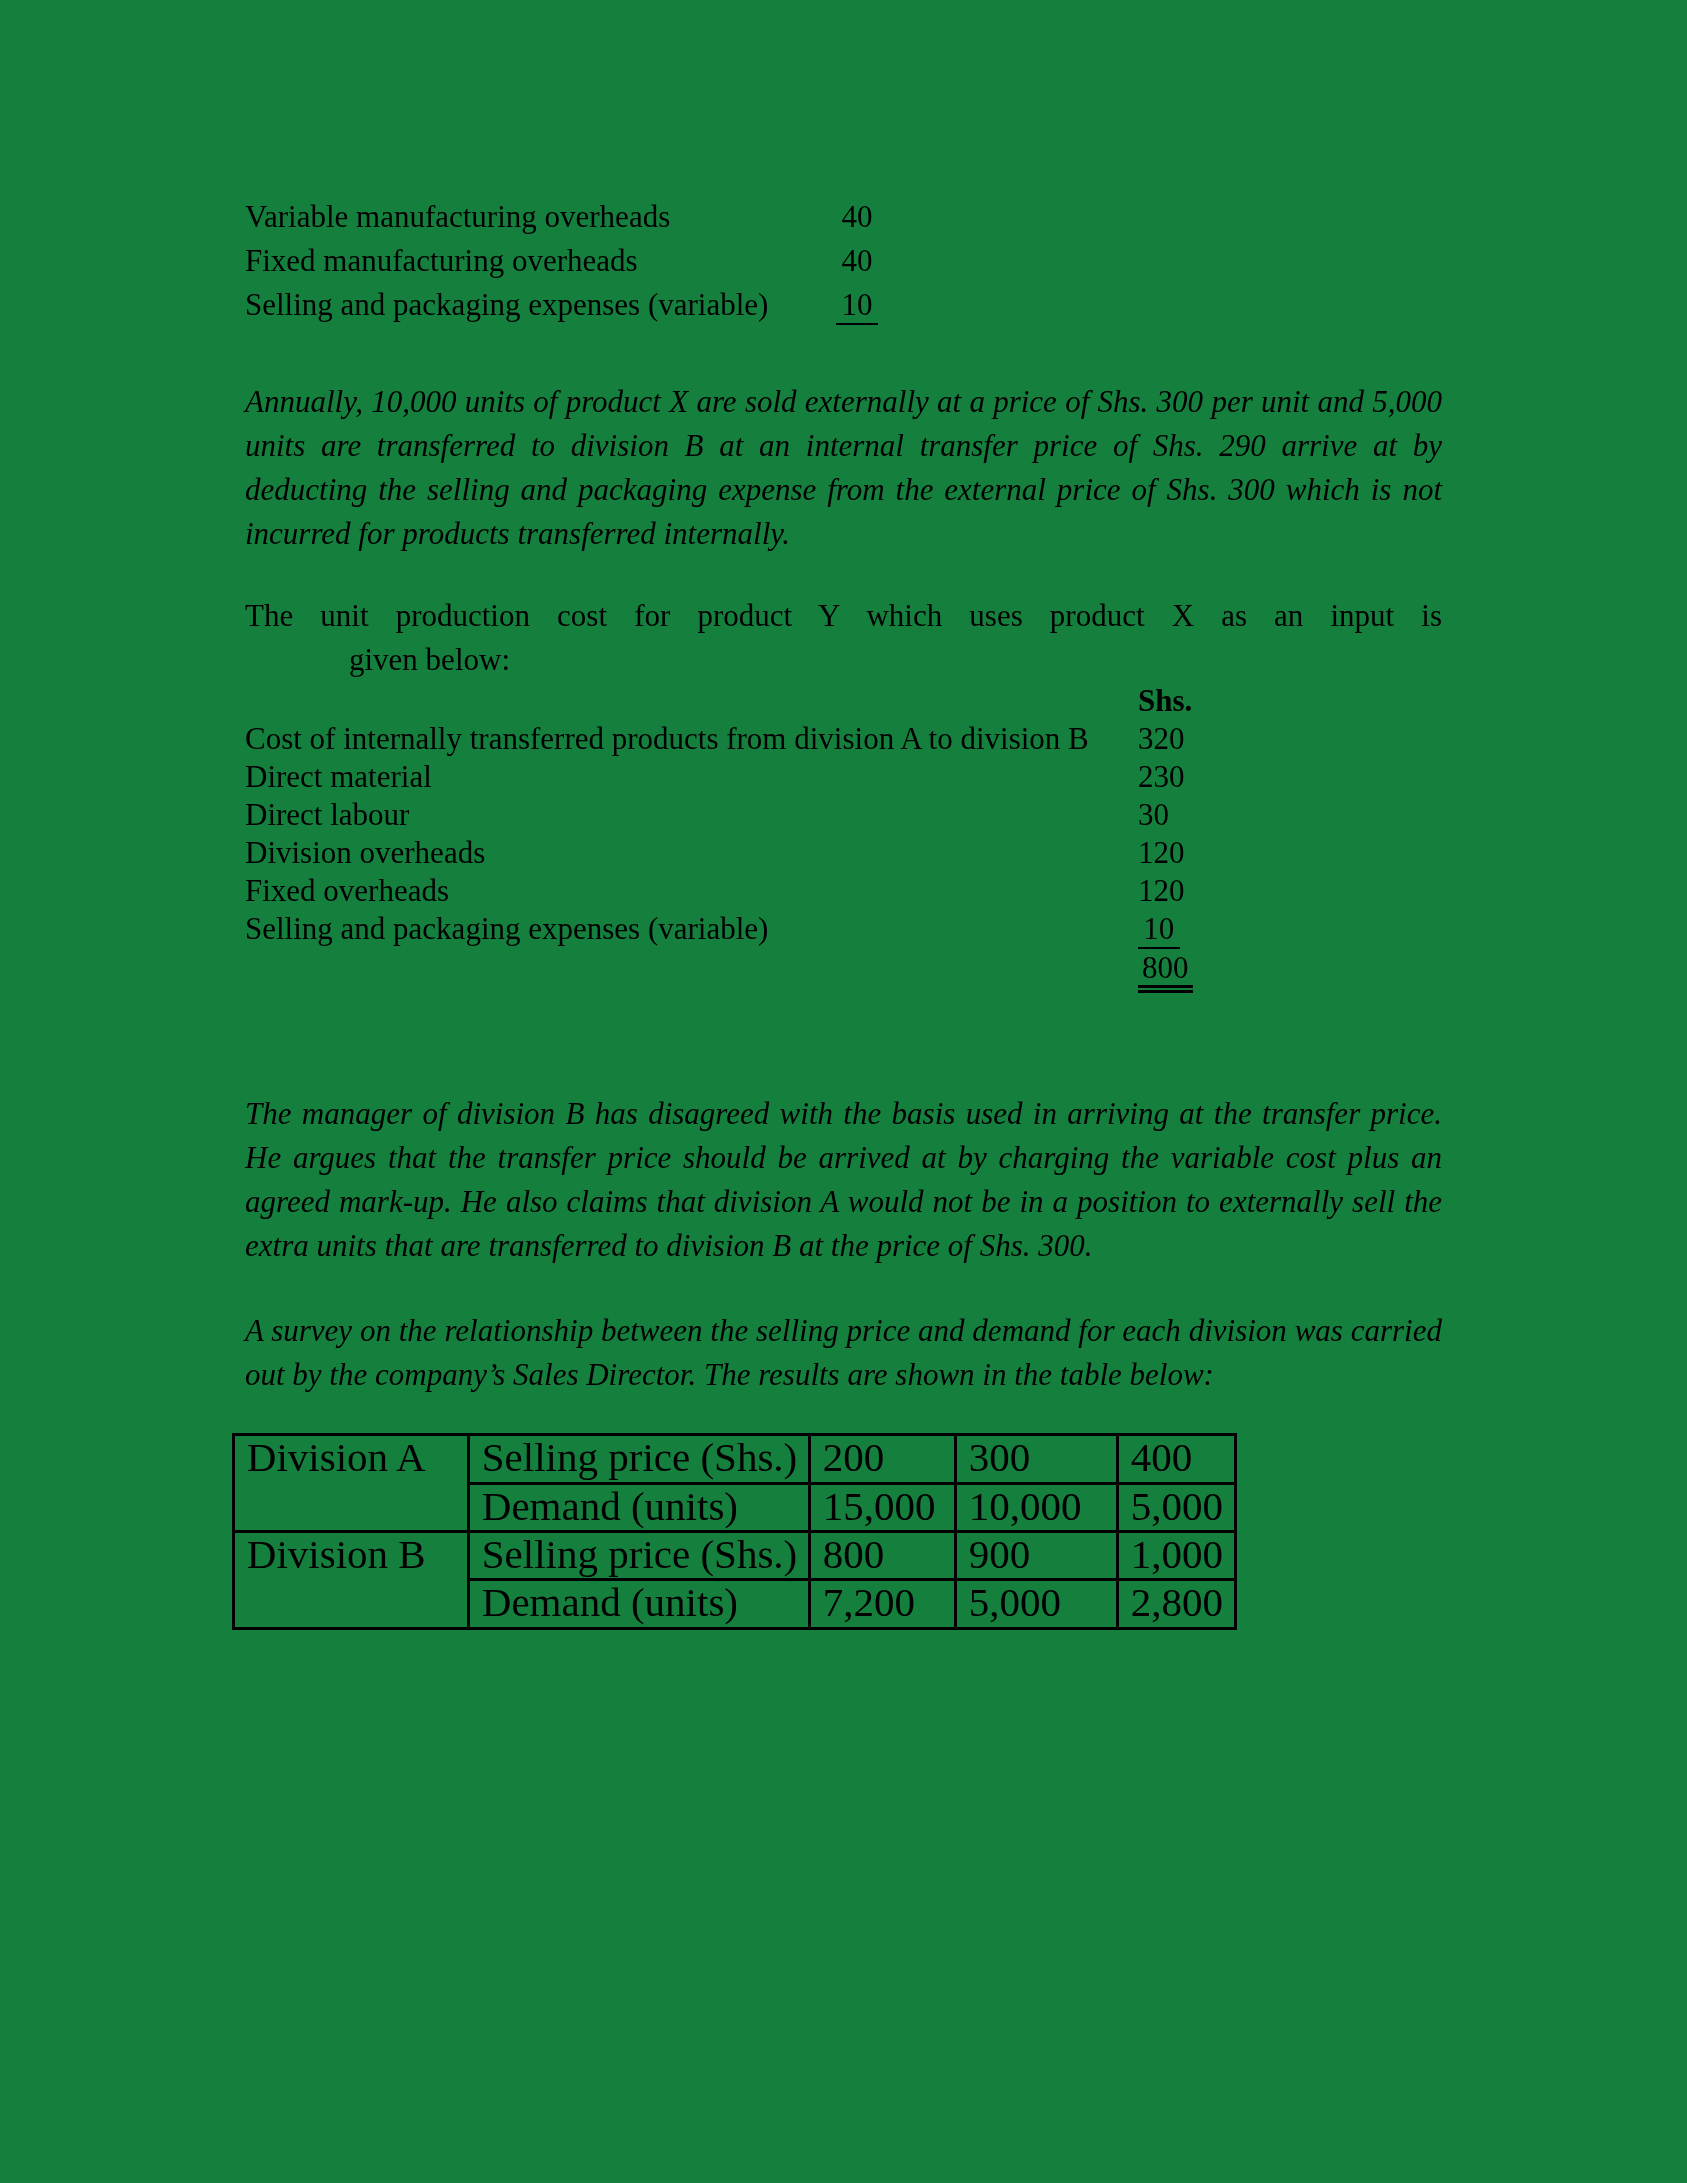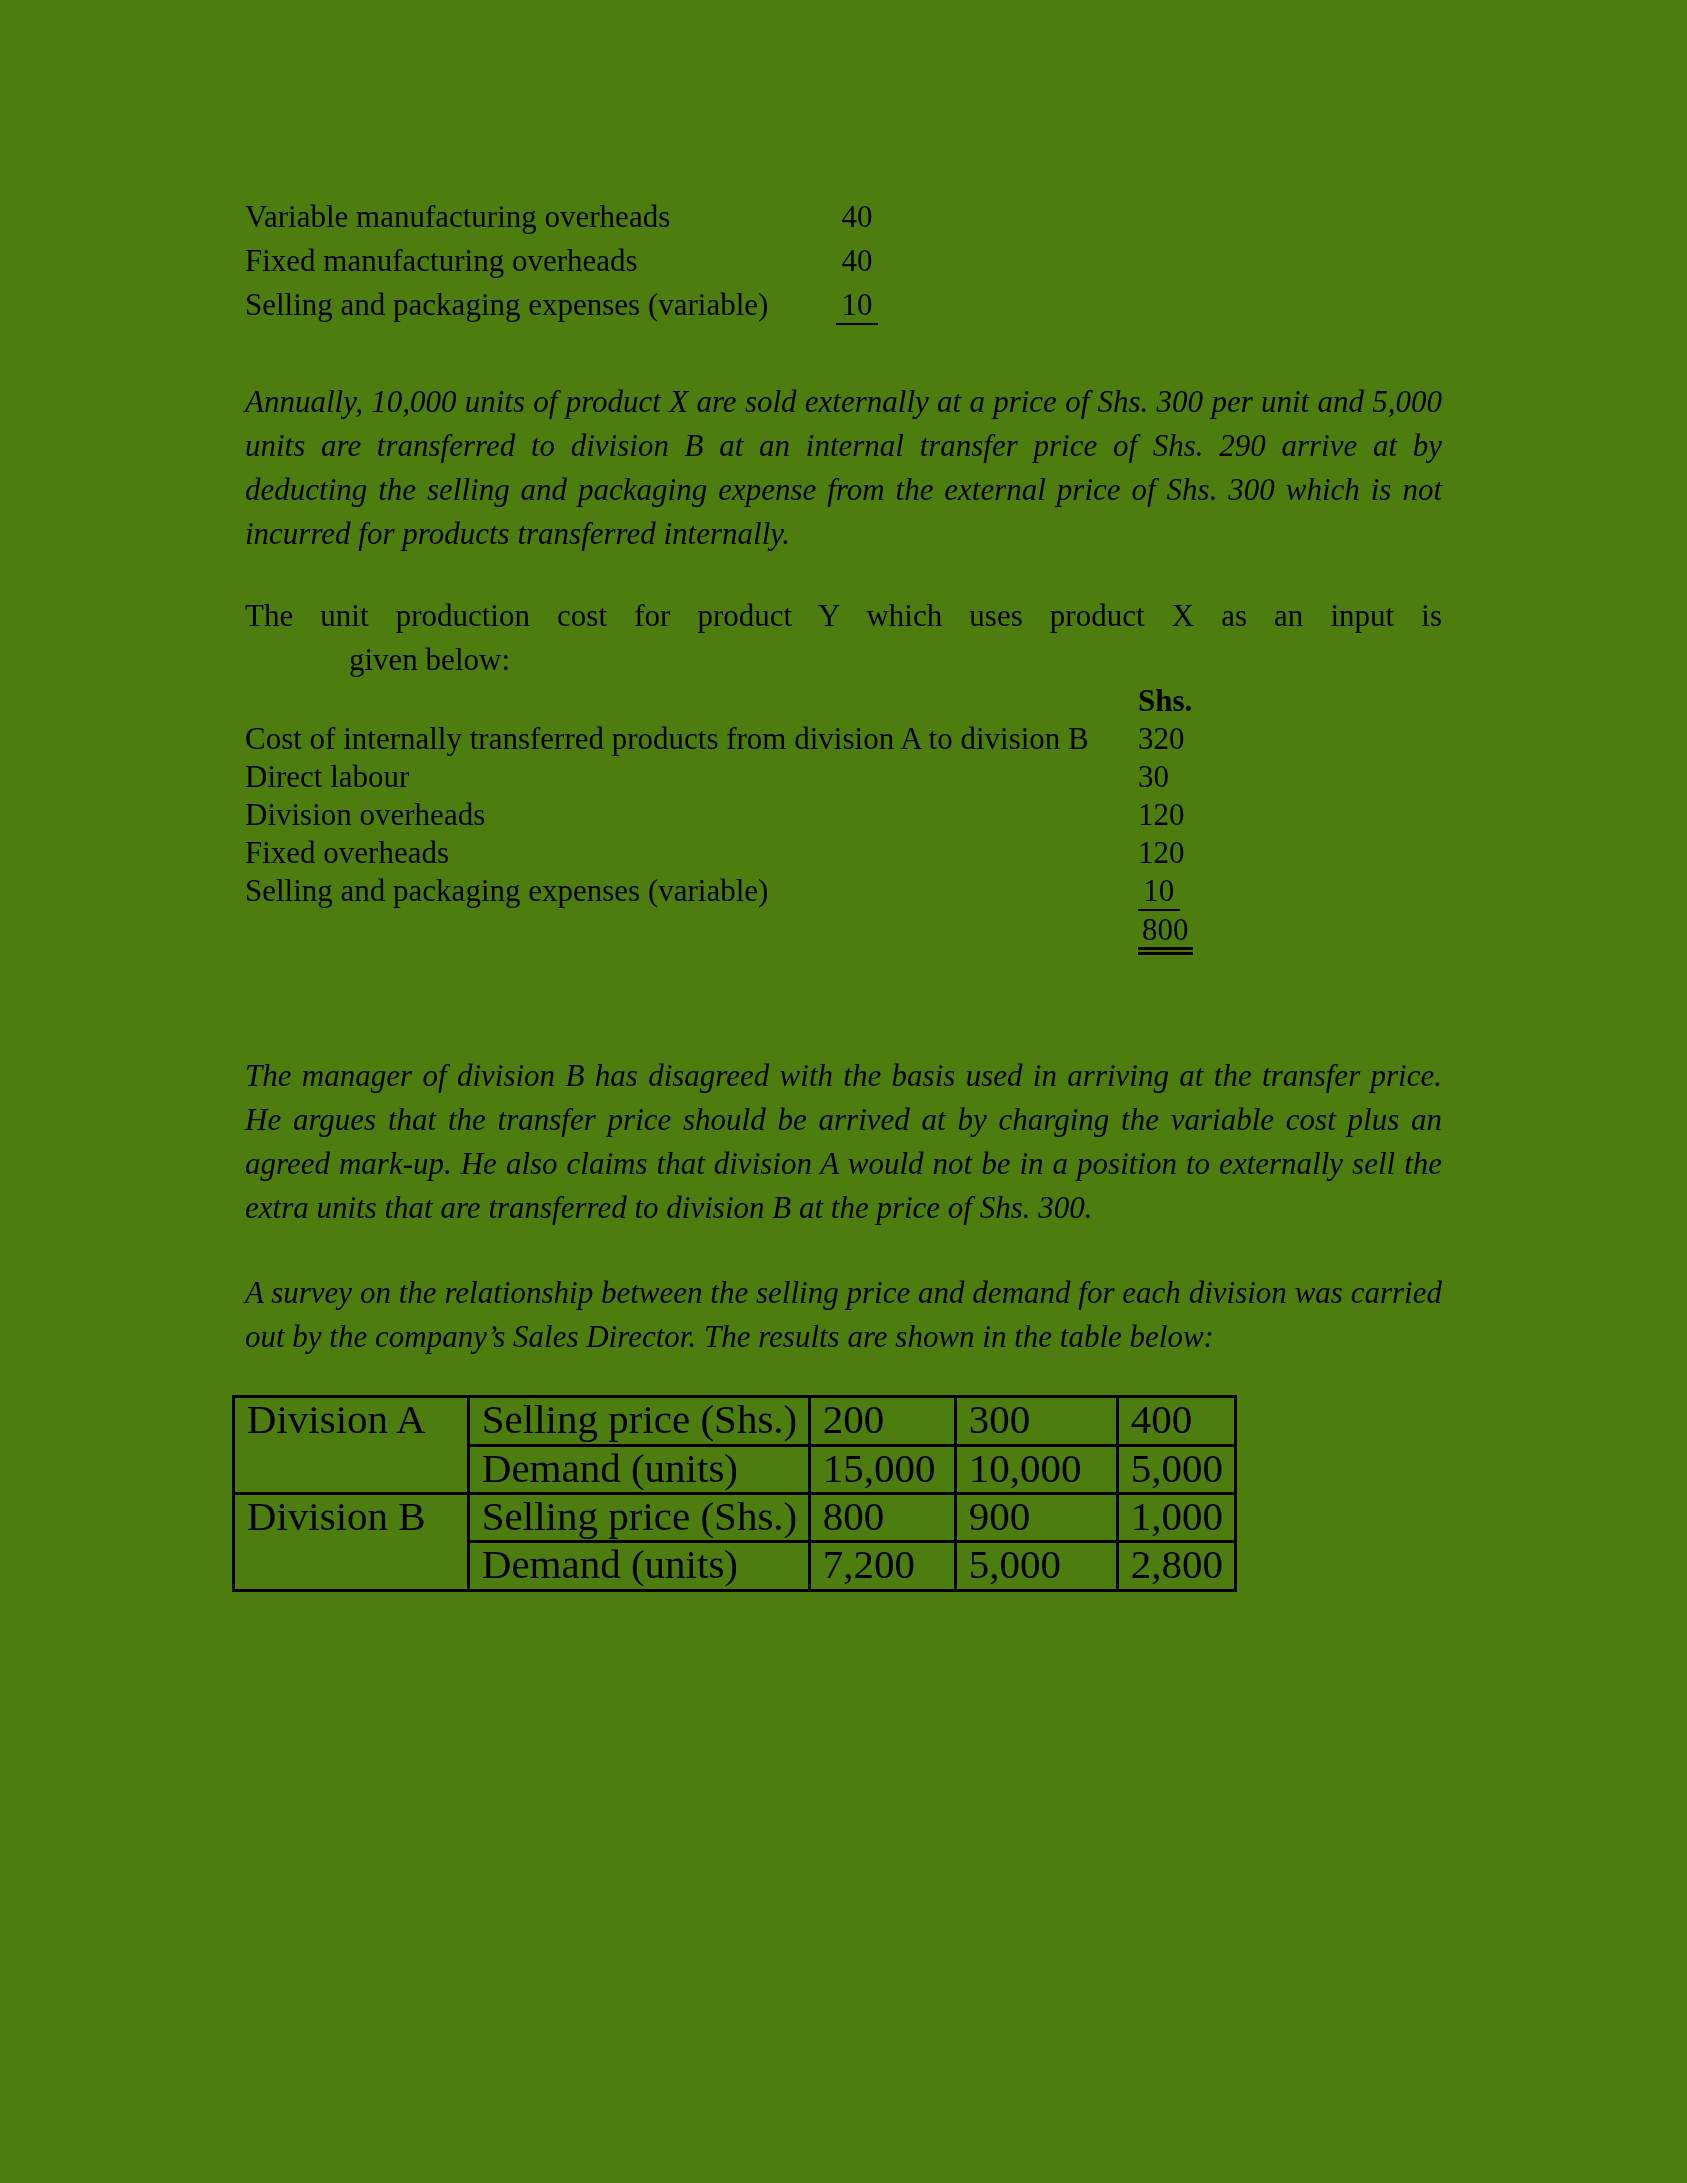--- a/index.html
+++ b/index.html
@@ -1,20 +1,20 @@
 <!DOCTYPE html>
 <html style="font-size:10.6px"><head>
 <meta charset="utf-8">
 <style>
   html, body { margin: 0; padding: 0; background: #888; }
   .page {
     position: relative;
     width: 1687px;
     height: 2183px;
-    background: #4d7c0f;
+    background: #15803d;
     font-family: "Liberation Serif", "DejaVu Serif", serif;
     color: #000;
     overflow: hidden;
   }
   .content {
     position: absolute;
     left: 245px;
     top: 0;
     width: 1197px;
     font-size: 31px;
@@ -98,20 +98,26 @@
         <div class="lbl"></div>
         <div class="val shs-head">Shs.</div>
       </div>
       <div class="row-b">
         <div class="lbl">Cost of internally transferred products from division A to division B</div>
         <div class="val">
           <span>320</span>
         </div>
       </div>
       <div class="row-b">
+        <div class="lbl">Direct material</div>
+        <div class="val">
+          <span>230</span>
+        </div>
+      </div>
+      <div class="row-b">
         <div class="lbl">Direct labour</div>
         <div class="val">
           <span>30</span>
         </div>
       </div>
       <div class="row-b">
         <div class="lbl">Division overheads</div>
         <div class="val">
           <span>120</span>
         </div>

